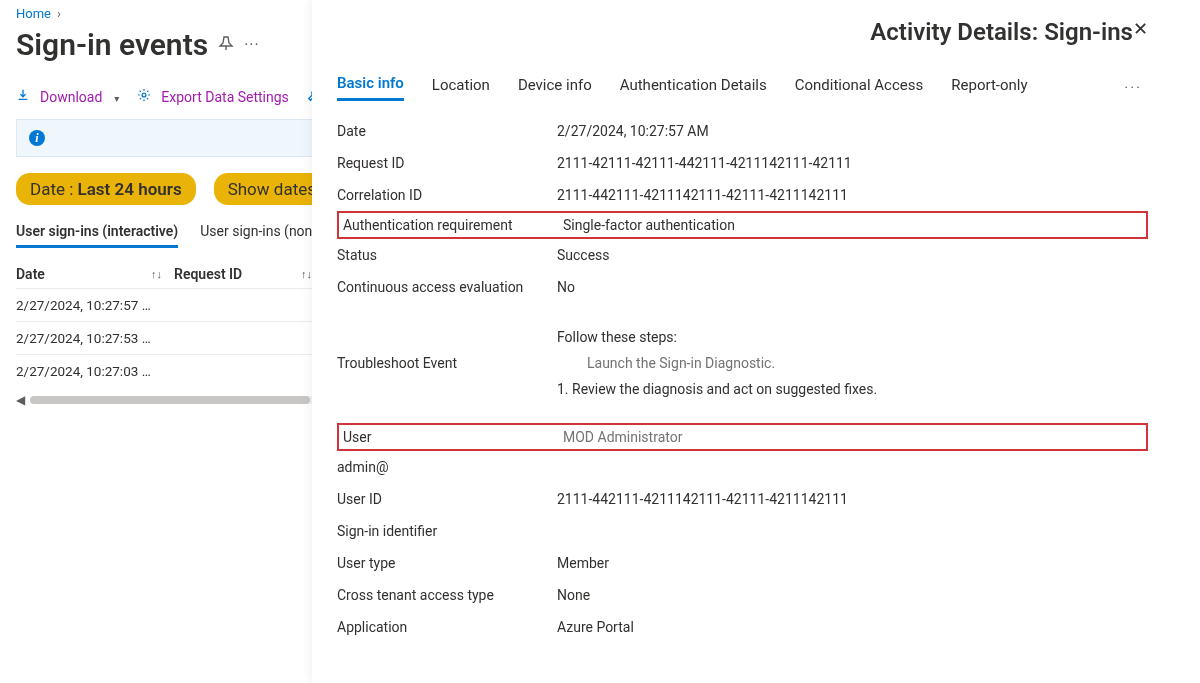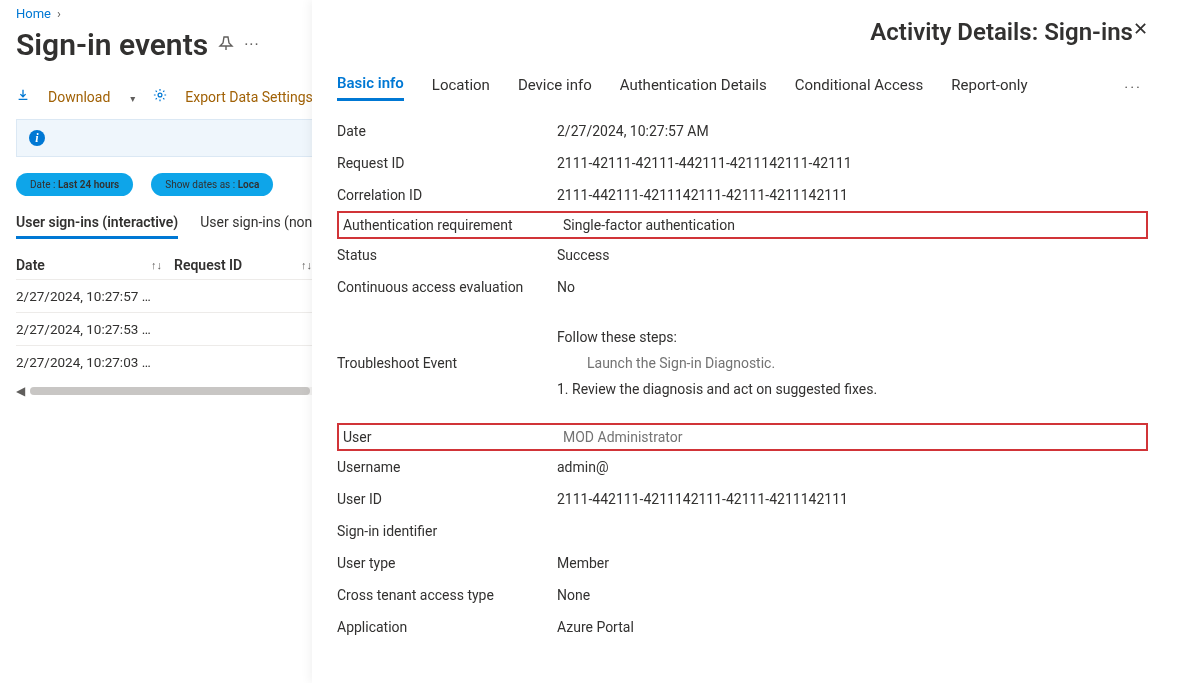--- a/index.html
+++ b/index.html
@@ -11,29 +11,29 @@
   .page { padding: 6px 16px 0 16px; }
   .breadcrumb { display: flex; align-items: center; gap: 6px; font-size: 13px; margin-bottom: 6px; }
   .breadcrumb a { color: #0078d4; }
   .breadcrumb .chev { color: #605e5c; font-size: 13px; }
   .title-row { display: flex; align-items: center; gap: 10px; }
   .page-title { font-size: 30px; font-weight: 600; }
   .pin-icon, .more-icon { color: #605e5c; cursor: pointer; }
   .pin-icon svg { width: 16px; height: 16px; }
   .more-icon { font-size: 16px; letter-spacing: 1px; }
   .toolbar { display: flex; align-items: center; gap: 18px; margin-top: 26px; }
-  .toolbar-btn { display: flex; align-items: center; gap: 18px; color: #a16207; cursor: pointer; font-size: 14px; }
+  .toolbar-btn { display: flex; align-items: center; gap: 10px; color: #a21caf; cursor: pointer; font-size: 14px; }
   .toolbar-btn .ic { color: #0078d4; }
   
   .info-banner { display: flex; align-items: center; gap: 10px; margin-top: 14px;
     background: #eff6fc; border: 1px solid #dbe8f4; padding: 10px 12px; font-size: 13px; color: #323130; }
   .info-banner .i-circle { width: 16px; height: 16px; border-radius: 50%; background:#0078d4; color:#fff; display:flex; align-items:center; justify-content:center; font-size:12px; font-weight:700; font-style: italic; font-family: Georgia, serif; }
 
   .pill-row { display:flex; gap: 18px; margin-top: 16px; }
-  .pill { background:#0ea5e9; border-radius: 14px; padding: 6px 14px; font-size: 10px; color:#323130; }
+  .pill { background:#eab308; border-radius: 14px; padding: 6px 14px; font-size: 17px; color:#323130; }
   .pill b { font-weight: 600; }
 
   .subtabs { display:flex; gap: 22px; margin-top: 18px; font-size: 14px; }
   .subtab { padding-bottom: 6px; cursor: pointer; }
   .subtab.active { font-weight: 600; border-bottom: 3px solid #0078d4; }
 
   .grid-head { display:flex; margin-top: 18px; font-size: 14px; font-weight: 600; color: #323130; }
   .col-date { width: 158px; display:flex; align-items:center; justify-content:space-between; padding-right: 12px;}
   .col-req { width: 150px; display:flex; align-items:center; justify-content:space-between; padding-right: 12px;}
   .sort-arrows { font-size: 11px; color: #605e5c; font-weight: 400; }
@@ -226,21 +226,20 @@
           <div class="trouble-link"><span class="linklike">Launch the Sign-in Diagnostic.</span></div>
           <div>1. Review the diagnosis and act on suggested fixes.</div>
         </div>
       </div>
 
       <div class="kv-row boxed spaced">
         <div class="k">User</div>
         <div class="v"><span class="linklike">MOD Administrator</span></div>
       </div>
       <div class="kv-row">
-        <div class="k">Username</div>
         <div class="v">admin@</div>
       </div>
       <div class="kv-row">
         <div class="k">User ID</div>
         <div class="v">2111-442111-4211142111-42111-4211142111</div>
       </div>
       <div class="kv-row">
         <div class="k">Sign-in identifier</div>
         <div class="v"></div>
       </div>

